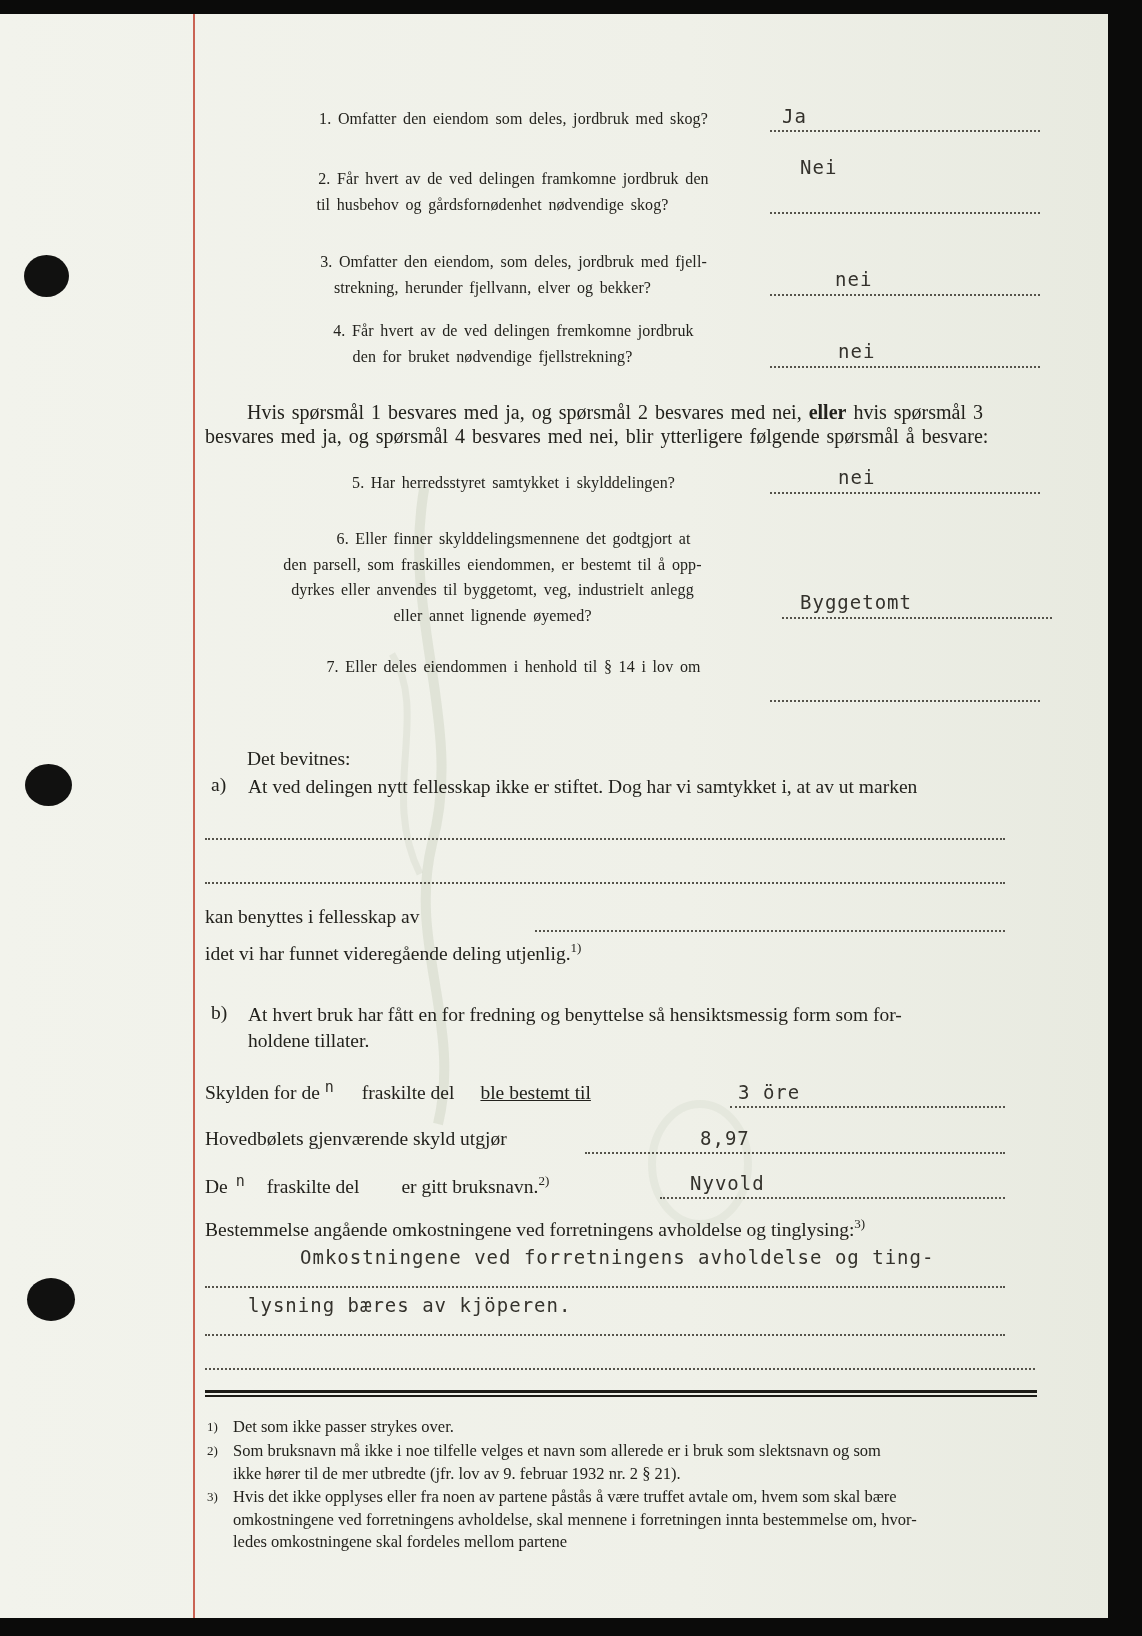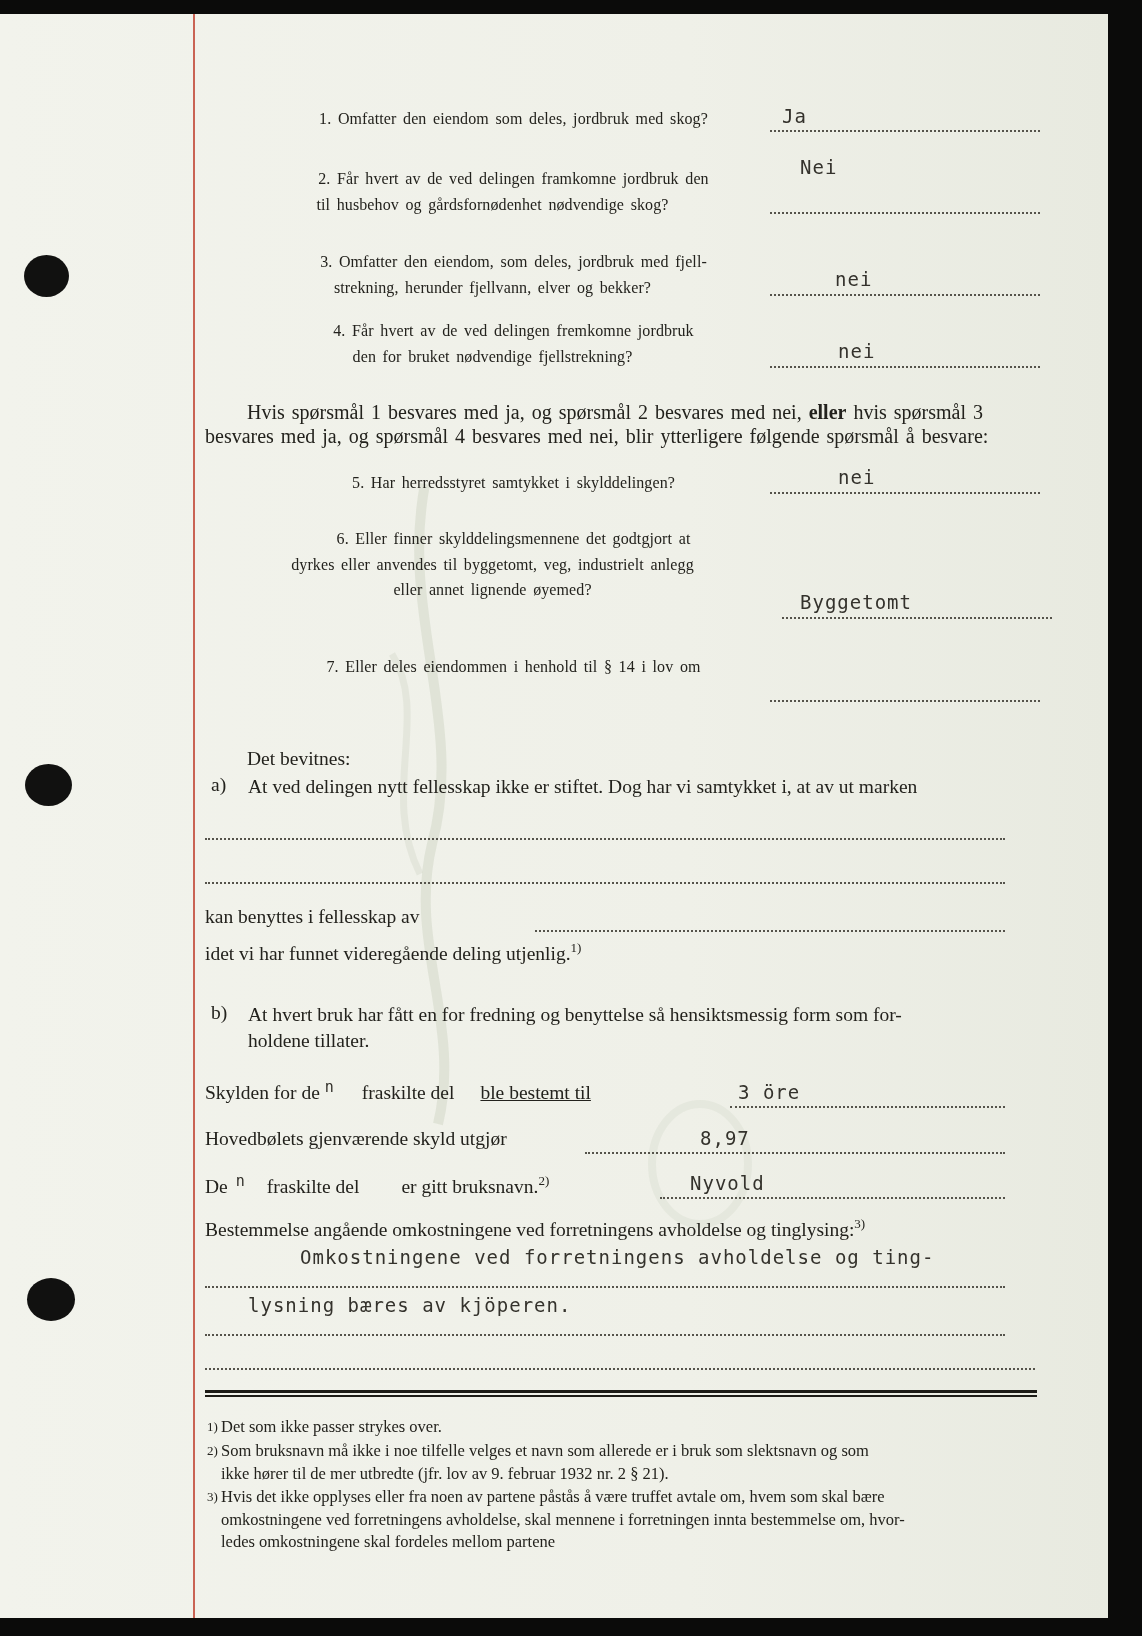--- a/index.html
+++ b/index.html
@@ -37,21 +37,21 @@
   .fill .typed{position:absolute;bottom:3px;}
   .supn{position:relative;top:-7px;font-size:15px;letter-spacing:0;}
   sup.ref{font-size:13px;}
   .typedline{position:absolute;left:0;width:800px;border-bottom:2px dotted #55534b;}
   .typedline .typed{position:absolute;}
   .dblrule{position:absolute;left:0;width:832px;}
   .dblrule .l1{height:3px;background:#1d1c17;}
   .dblrule .l2{height:2px;background:#1d1c17;margin-top:2px;}
   .fn{position:absolute;left:0;width:832px;font-size:16.5px;line-height:22.5px;}
   .fn .fnmark{position:absolute;left:2px;top:0;}
-  .fn .fntext{position:absolute;left:16px;top:0;width:800px;}
+  .fn .fntext{position:absolute;left:28px;top:0;width:800px;}
   .fn .ln{white-space:nowrap;}
 </style>
 </head>
 <body>
 
 <div class="scan">
   <div class="page">
 
     <svg class="bleed" width="1108" height="1604" viewBox="0 0 1108 1604">
       <path d="M 425 470 C 400 600, 465 710, 432 830 C 408 930, 462 1010, 438 1110" stroke="#ccd2c1" stroke-width="10" fill="none" opacity="0.45"></path>
@@ -104,20 +104,21 @@
 
       <div class="blk qtext" style="top:470px;">
         <div class="ln ind">5. Har herredsstyret samtykket i skylddelingen?</div>
       </div>
       <div class="ans" style="left:565px;top:452px;width:270px;height:40px;">
         <span class="typed" style="left:68px;bottom:4px;">nei</span>
       </div>
 
       <div class="blk qtext" style="top:526px;">
         <div class="ln ind">6.  Eller finner skylddelingsmennene det godtgjort at</div>
+        <div class="ln">den parsell, som fraskilles eiendommen, er bestemt til å opp-</div>
         <div class="ln">dyrkes eller anvendes til byggetomt, veg, industrielt anlegg</div>
         <div class="ln">eller annet lignende øyemed?</div>
       </div>
       <div class="ans" style="left:577px;top:572px;width:270px;height:45px;">
         <span class="typed" style="left:18px;bottom:4px;">Byggetomt</span>
       </div>
 
       <div class="blk qtext" style="top:654px;">
         <div class="ln ind">7.  Eller deles eiendommen i henhold til § 14 i lov om</div>
       </div>

